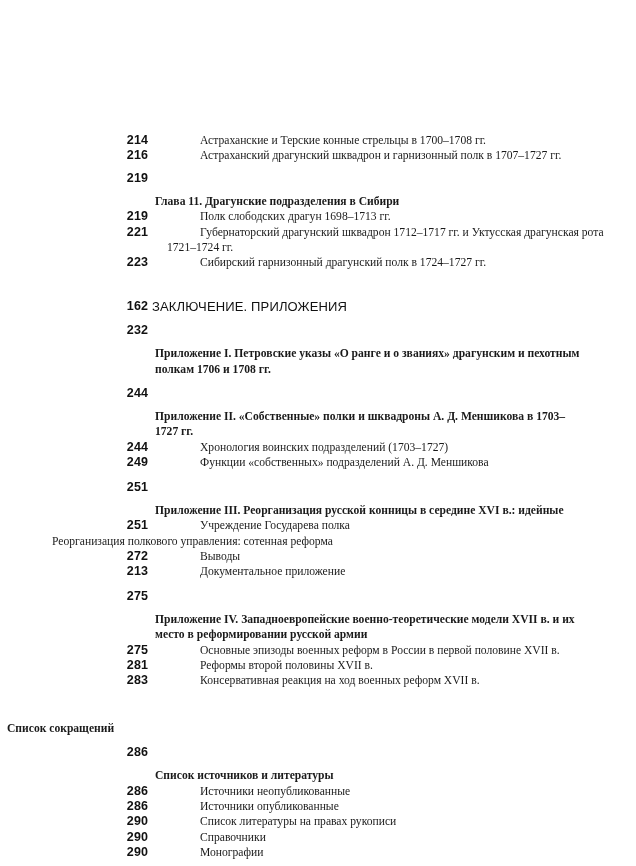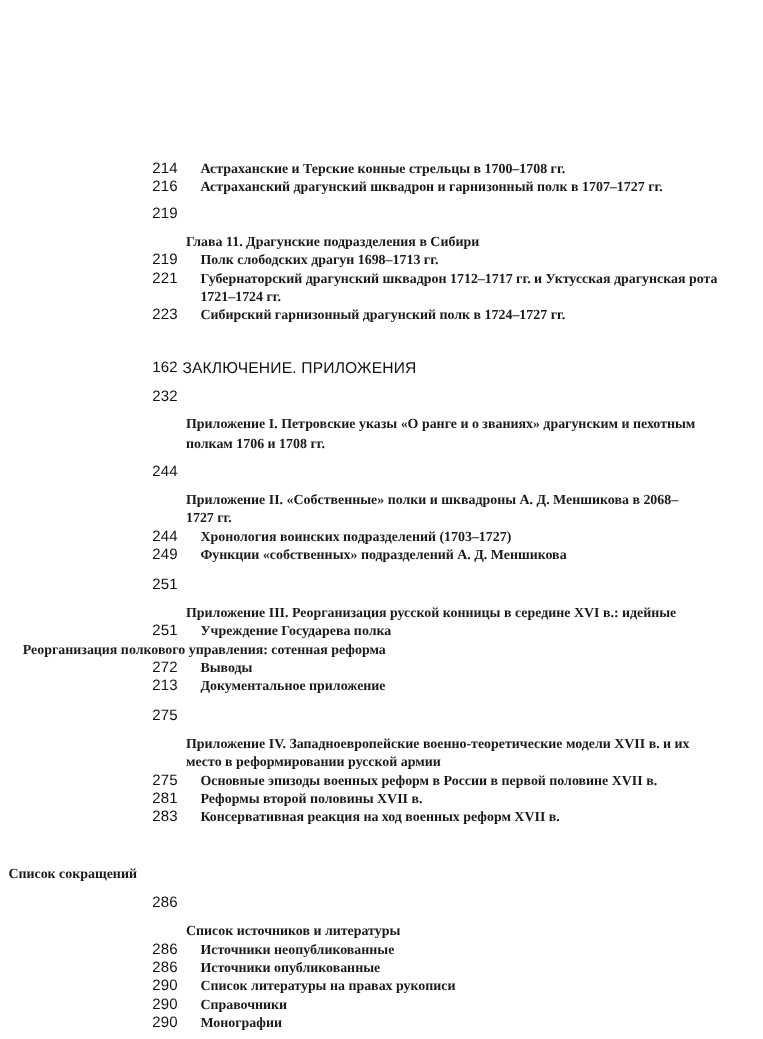--- a/index.html
+++ b/index.html
@@ -29,21 +29,21 @@
     align-items: flex-start;
     width: 636px;
   }
 
   
   .pg {
     width: 148px;
     flex: 0 0 148px;
     text-align: right;
     font-family: "Liberation Sans", sans-serif;
-    font-weight: normal;
+    font-weight: bold;
     font-size: 12.5px;
     line-height: 15.4px;
     color: #111111;
     letter-spacing: 0.1px;
     -webkit-font-smoothing: antialiased;
   }
   .pg.blank { visibility: hidden; }
 
   .label {
     flex: 1 1 auto;
@@ -73,26 +73,27 @@
     font-family: "Liberation Sans", sans-serif;
     font-weight: normal;
     font-size: 13px;
     letter-spacing: 0.15px;
     color: #111111;
   }
 
   
   .lvl-sub > .label {
     padding-left: 19px;
-    font-weight: bold;
+    font-weight: normal;
+    margin-left: 33px;
   }
   
   .lvl-sub-cont > .label {
     padding-left: 19px;
-    font-weight: bold;
+    font-weight: normal;
   }
 
   
   .gap-sm  { height: 7px; }
   .gap-md  { height: 9px; }
   .gap-xl  { height: 28px; }
 </style>
 </head>
 <body>
 
@@ -136,21 +137,21 @@
       <span class="pg">232</span>
       <span class="label">Приложение I. Петровские указы «О ранге и о званиях» драгунским и пехотным</span>
     </div>
     <div class="toc-row lvl-head-cont">
       <span class="pg blank"></span>
       <span class="label">полкам 1706 и 1708 гг.</span>
     </div>
     <div class="gap-md"></div>
     <div class="toc-row lvl-head">
       <span class="pg">244</span>
-      <span class="label">Приложение II. «Собственные» полки и шквадроны А. Д. Меншикова в 2068–</span>
+      <span class="label">Приложение II. «Собственные» полки и шквадроны А. Д. Меншикова в 1703–</span>
     </div>
     <div class="toc-row lvl-head-cont">
       <span class="pg blank"></span>
       <span class="label">1727 гг.</span>
     </div>
     <div class="toc-row lvl-sub">
       <span class="pg">244</span>
       <span class="label">Хронология воинских подразделений (1703–1727)</span>
     </div>
     <div class="toc-row lvl-sub">

